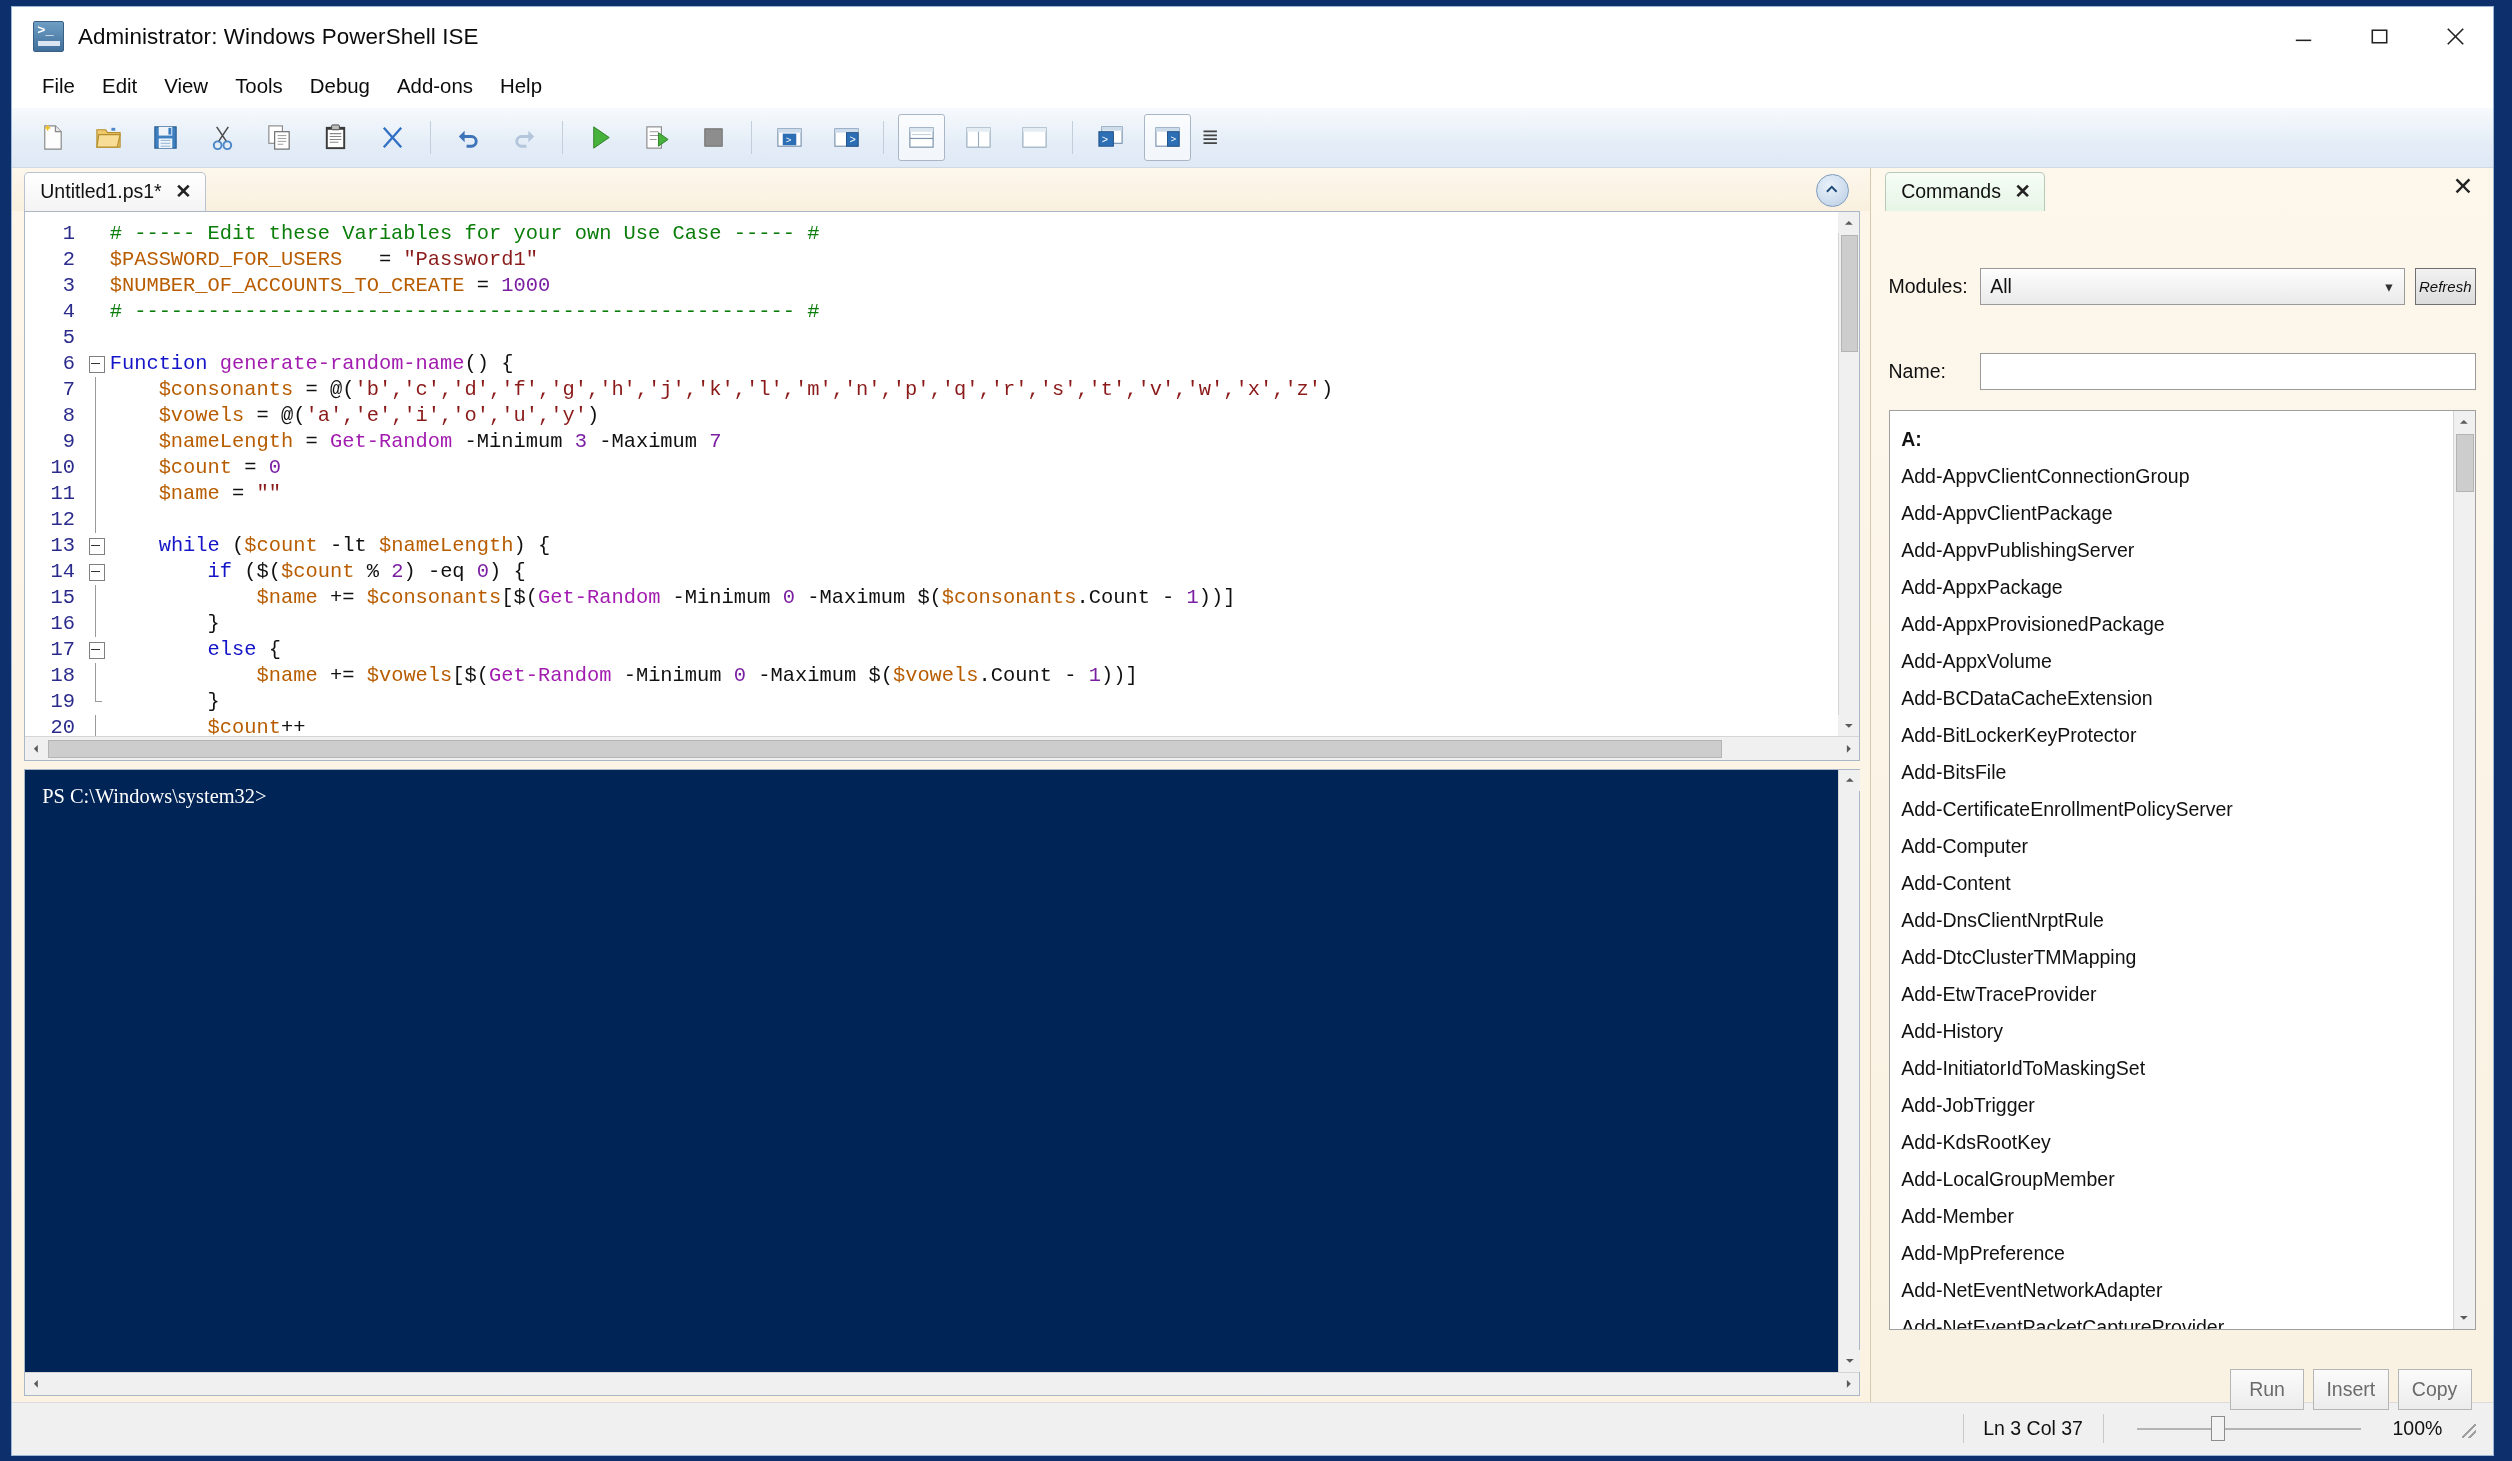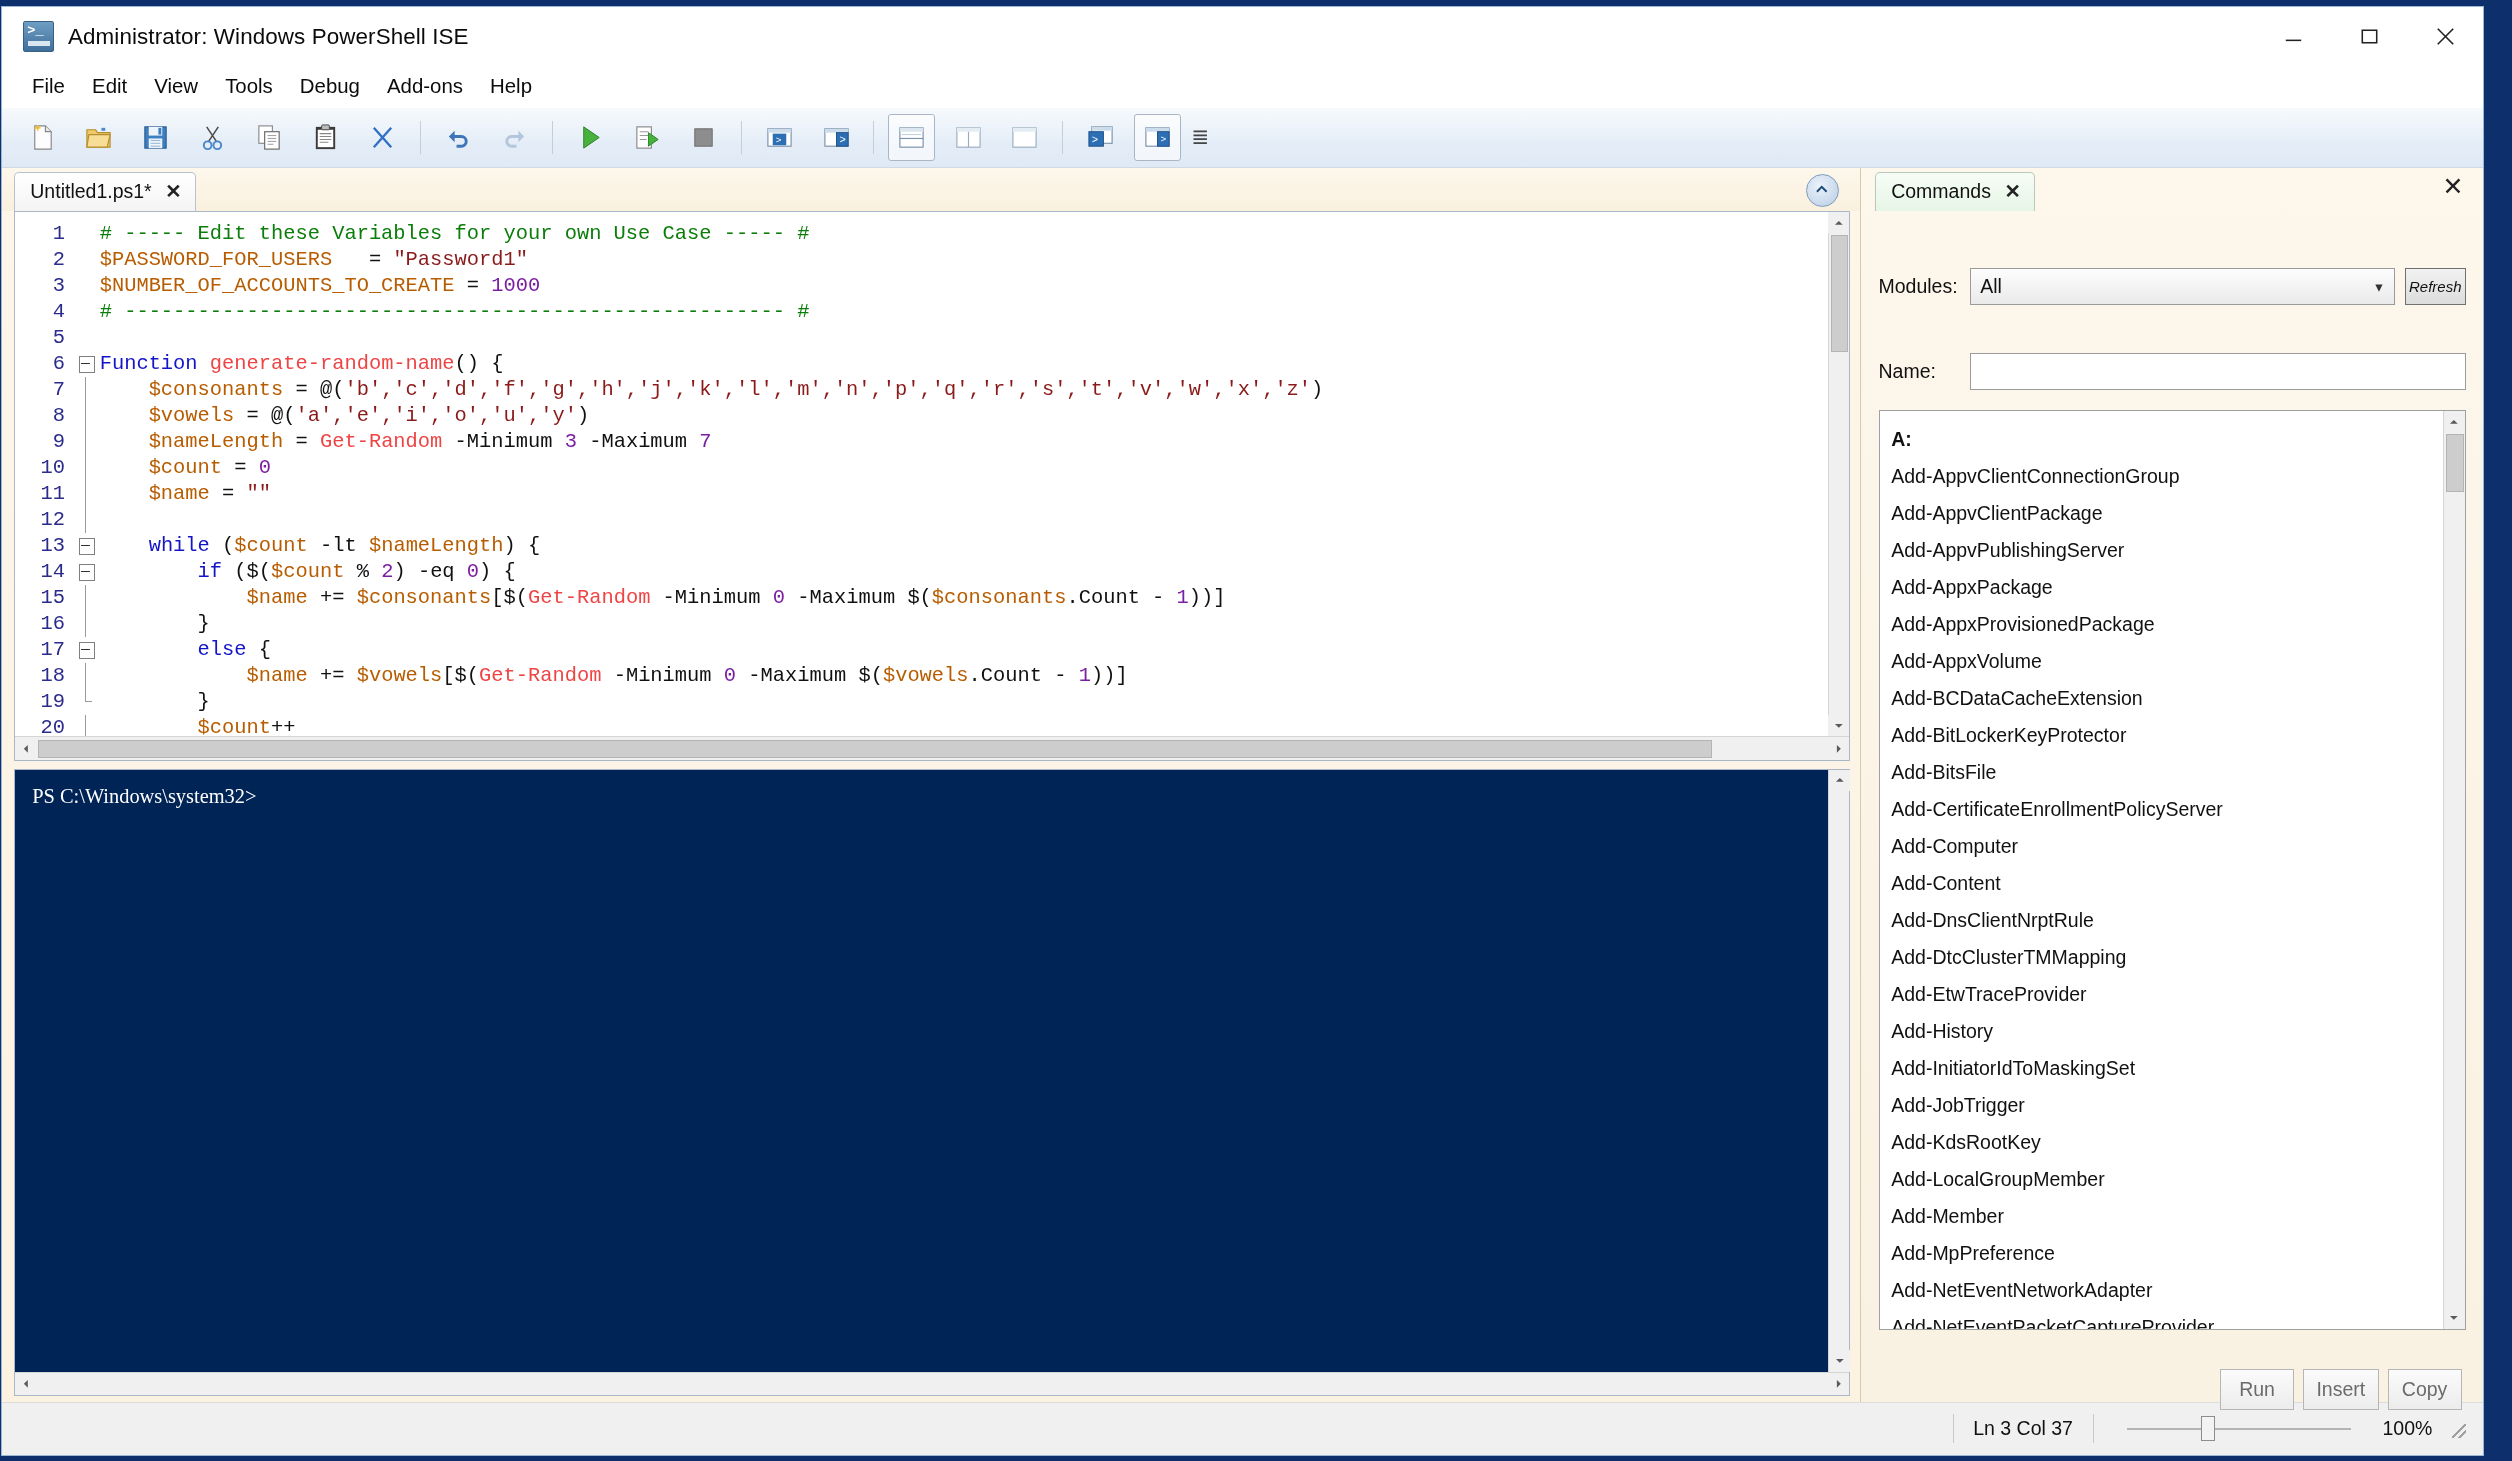--- a/index.html
+++ b/index.html
@@ -5,21 +5,21 @@
   * { box-sizing: border-box; margin: 0; padding: 0; }
   html, body {
     width: 2512px; height: 1461px;
     background: #0d2f6b;
     font-family: "Liberation Sans", sans-serif;
     overflow: hidden;
   }
   
   #window {
     position: absolute;
-    left: 1px; top: 5.8px;
+    left: 11px; top: 5.8px;
     width: 2483px; height: 1450px;
     background: #f0f0f0;
     border: 1px solid #9cb7d4;
     display: flex; flex-direction: column;
   }
   
   #titlebar {
     height: 60px; background: #ffffff;
     display: flex; align-items: center;
     flex: 0 0 60px;
@@ -156,21 +156,21 @@
     content: ""; position: absolute; left: 10.7px; top: 11.7px;
     width: 6.8px; height: 1px; background: #9a9a9a;
   }
   .ctext { flex: 1; }
   
   .t-com  { color: #0a7d0a; }
   .t-var  { color: #b85c00; }
   .t-str  { color: #8b1a1a; }
   .t-num  { color: #7b1fa2; }
   .t-kw   { color: #1414c8; }
-  .t-cmd  { color: #ef4444; }
+  .t-cmd  { color: #a21caf; }
   .t-op   { color: #111; }
   .t-plain{ color: #111; }
   
   .vscroll {
     width: 21.4px; background: #f0f0f0; border-left: 1px solid #d5d5d5;
     display: flex; flex-direction: column; align-items: center;
     position: relative;
   }
   .sb-arrow {
     width: 21.4px; height: 21.4px; display:flex; align-items:center;

